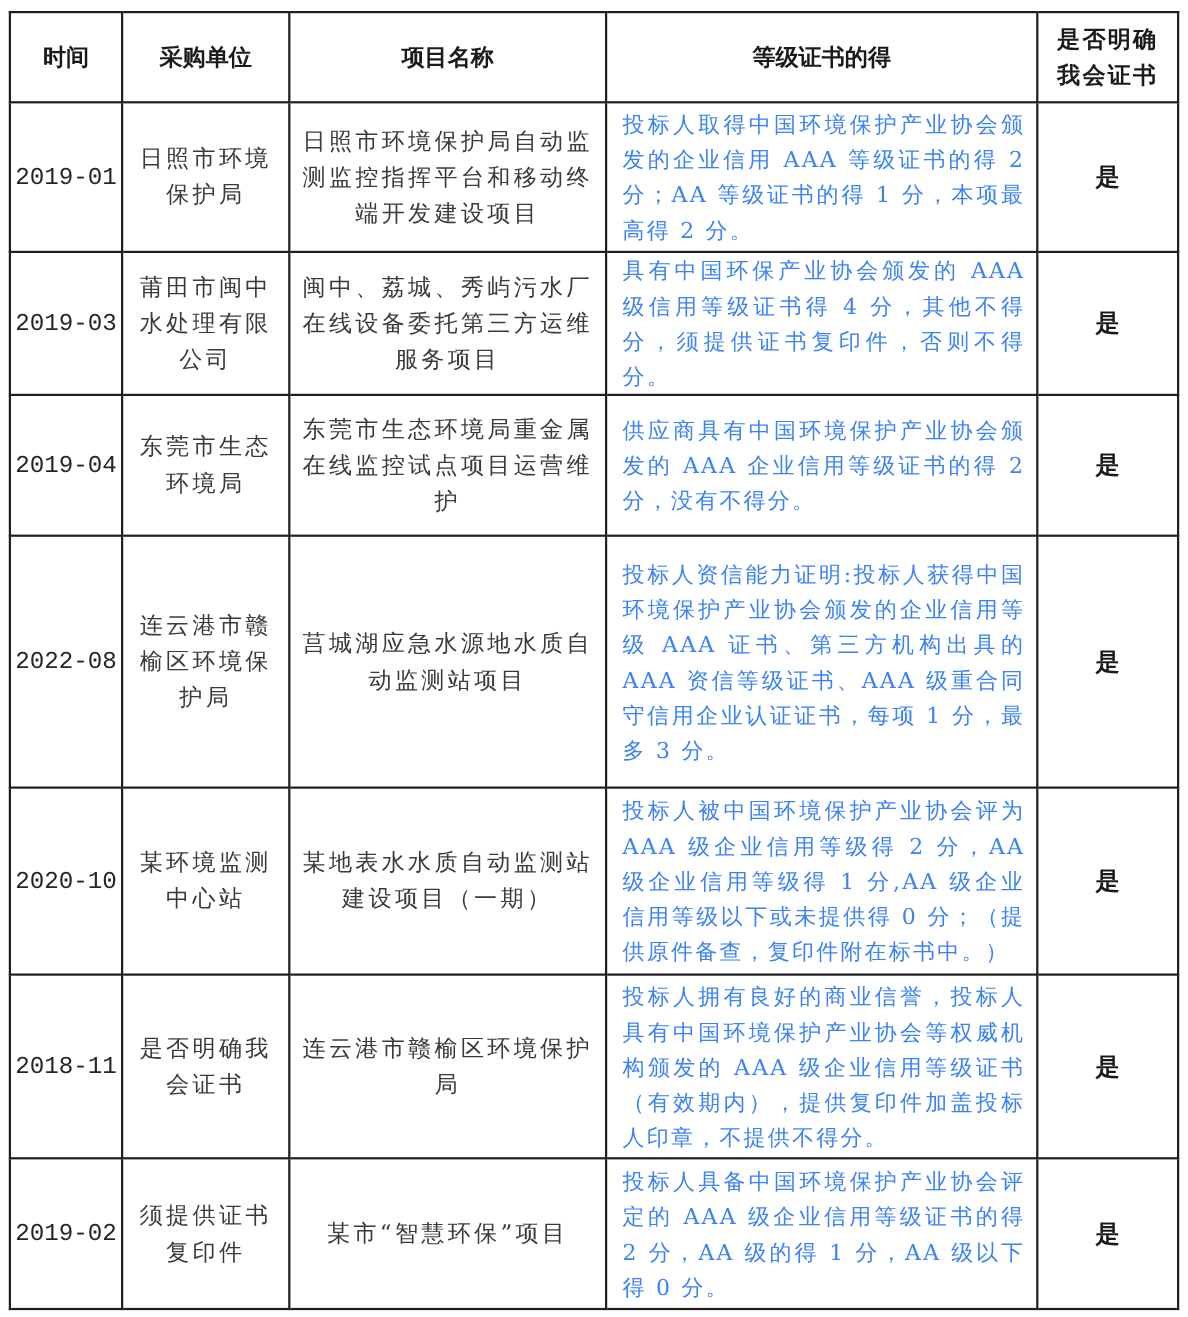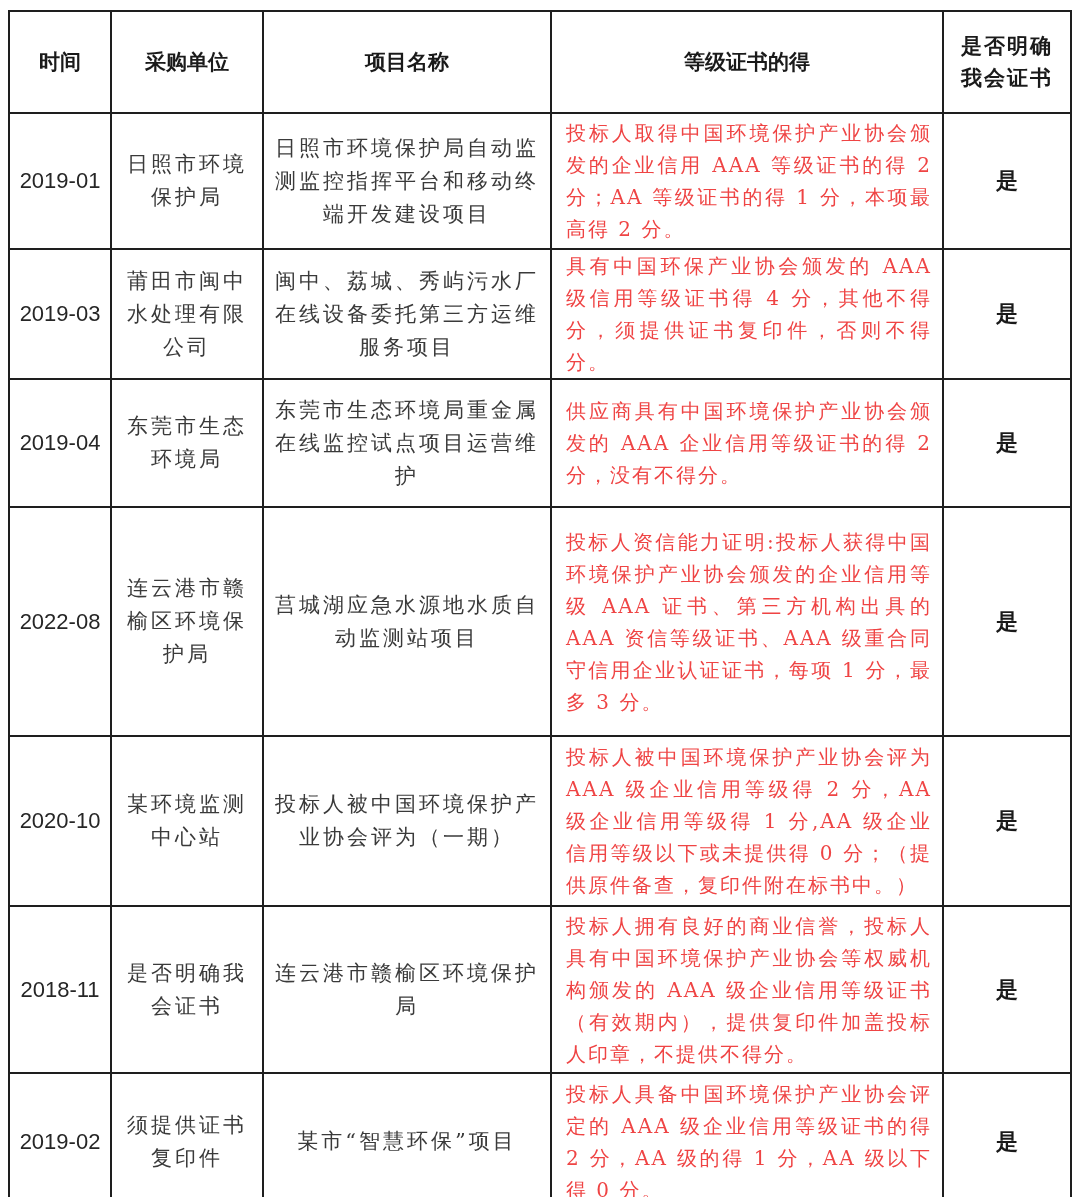--- a/index.html
+++ b/index.html
@@ -18,45 +18,45 @@
       vertical-align: middle;
       text-align: center;
     }
     .tbl th {
       font-family: "DejaVu Sans", "Liberation Sans", sans-serif;
       font-weight: bold;
       font-size: 21px;
       color: #1a1a1a;
       line-height: 32px;
     }
-    .c-time { font-family: Liberation Sans, sans-serif; font-size: 22px; color: #262626; margin-top: 16px; }
+    .c-time { font-family: Liberation Mono, monospace; font-size: 22px; color: #262626; margin-top: 16px; }
     .c-unit, .c-proj {
       font-size: 21px; line-height: 33px; letter-spacing: 3px;
       color: #3a3a3a; padding: 0 10px !important;
     }
     .c-desc {
       font-size: 20px; line-height: 32px; letter-spacing: 2px;
       text-align: justify !important; text-align-last: left;
-      color: #ef4444; padding: 0 10px 0 14px !important;
+      color: #3b82f6; padding: 0 10px 0 14px !important;
     }
     .c-yes { font-family: "DejaVu Sans", sans-serif; font-weight: bold; font-size: 22px; color: #1a1a1a; }
   </style>
 </head>
 <body>
 
 <table class="tbl">
   <colgroup>
     <col style="width:102px">
     <col style="width:152px">
     <col style="width:288px">
     <col style="width:392px">
     <col style="width:128px">
   </colgroup>
   <thead>
-    <tr style="height:102px">
+    <tr style="height:82px">
       <th>时间</th>
       <th>采购单位</th>
       <th>项目名称</th>
       <th>等级证书的得</th>
       <th style="padding:3px 14px;letter-spacing:2px;border-radius:27px;">是否明确我会证书</th>
     </tr>
   </thead>
   <tbody>
     <tr style="height:136px">
       <td class="c-time">2019-01</td>
@@ -82,21 +82,21 @@
     <tr style="height:229px">
       <td class="c-time">2022-08</td>
       <td class="c-unit">连云港市赣榆区环境保护局</td>
       <td class="c-proj">莒城湖应急水源地水质自动监测站项目</td>
       <td class="c-desc">投标人资信能力证明:投标人获得中国环境保护产业协会颁发的企业信用等级 AAA 证书、第三方机构出具的 AAA 资信等级证书、AAA 级重合同守信用企业认证证书，每项 1 分，最多 3 分。</td>
       <td class="c-yes">是</td>
     </tr>
     <tr style="height:170px">
       <td class="c-time">2020-10</td>
       <td class="c-unit">某环境监测中心站</td>
-      <td class="c-proj">投标人被中国环境保护产业协会评为（一期）</td>
+      <td class="c-proj">某地表水水质自动监测站建设项目（一期）</td>
       <td class="c-desc">投标人被中国环境保护产业协会评为 AAA 级企业信用等级得 2 分，AA 级企业信用等级得 1 分,AA 级企业信用等级以下或未提供得 0 分；（提供原件备查，复印件附在标书中。）</td>
       <td class="c-yes">是</td>
     </tr>
     <tr style="height:167px">
       <td class="c-time">2018-11</td>
       <td class="c-unit">是否明确我会证书</td>
       <td class="c-proj">连云港市赣榆区环境保护局</td>
       <td class="c-desc">投标人拥有良好的商业信誉，投标人具有中国环境保护产业协会等权威机构颁发的 AAA 级企业信用等级证书（有效期内），提供复印件加盖投标人印章，不提供不得分。</td>
       <td class="c-yes">是</td>
     </tr>

